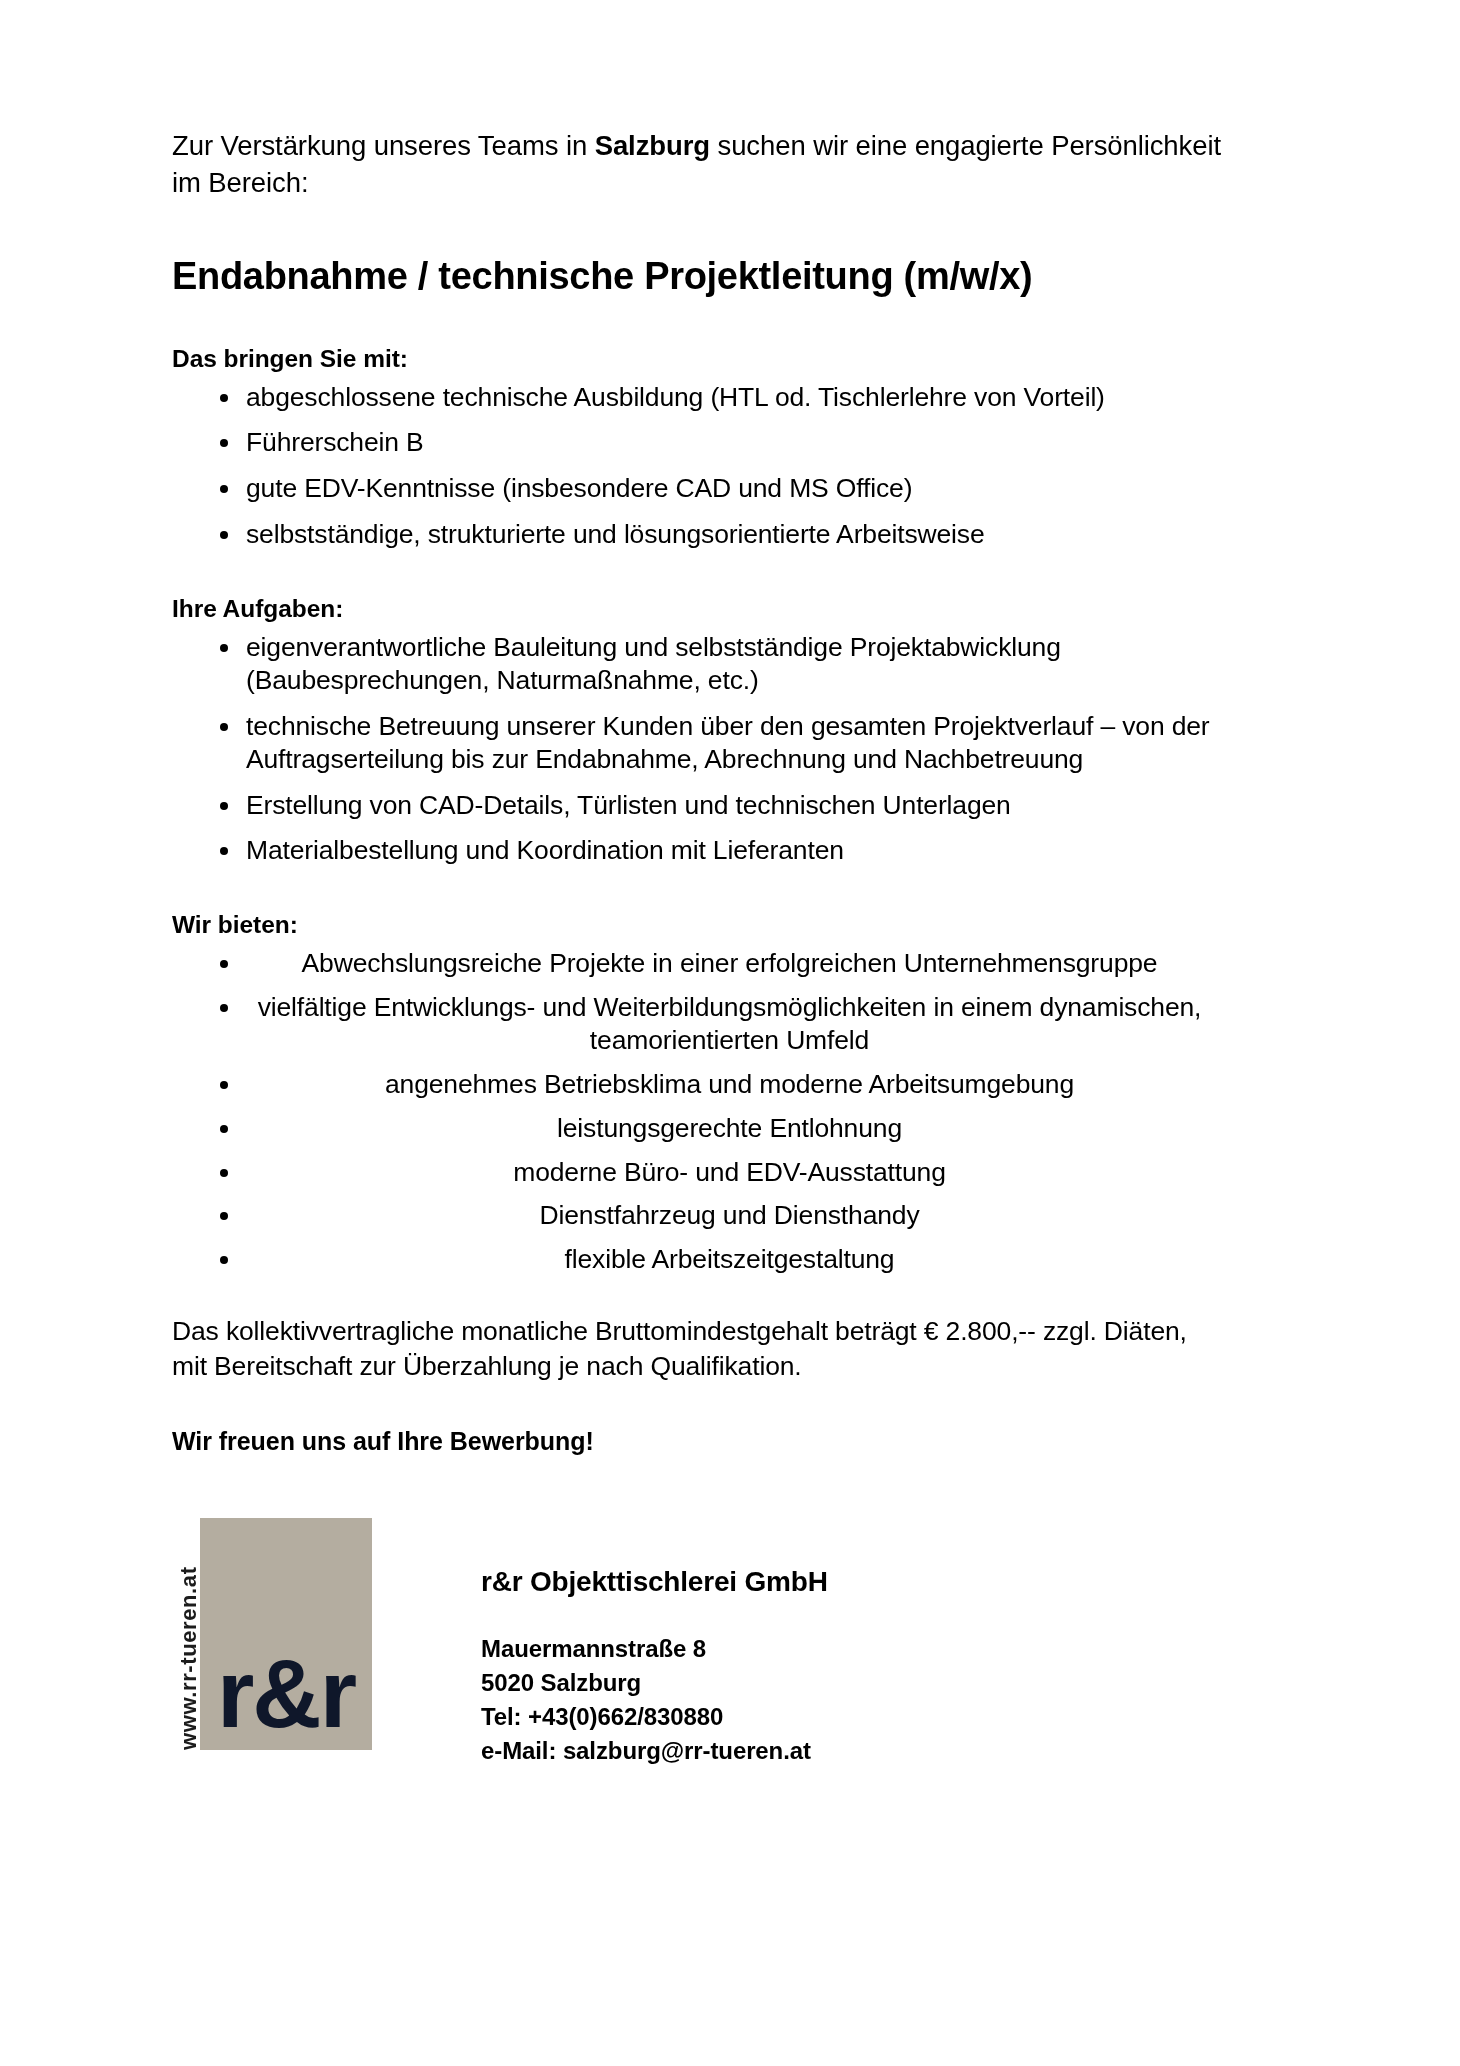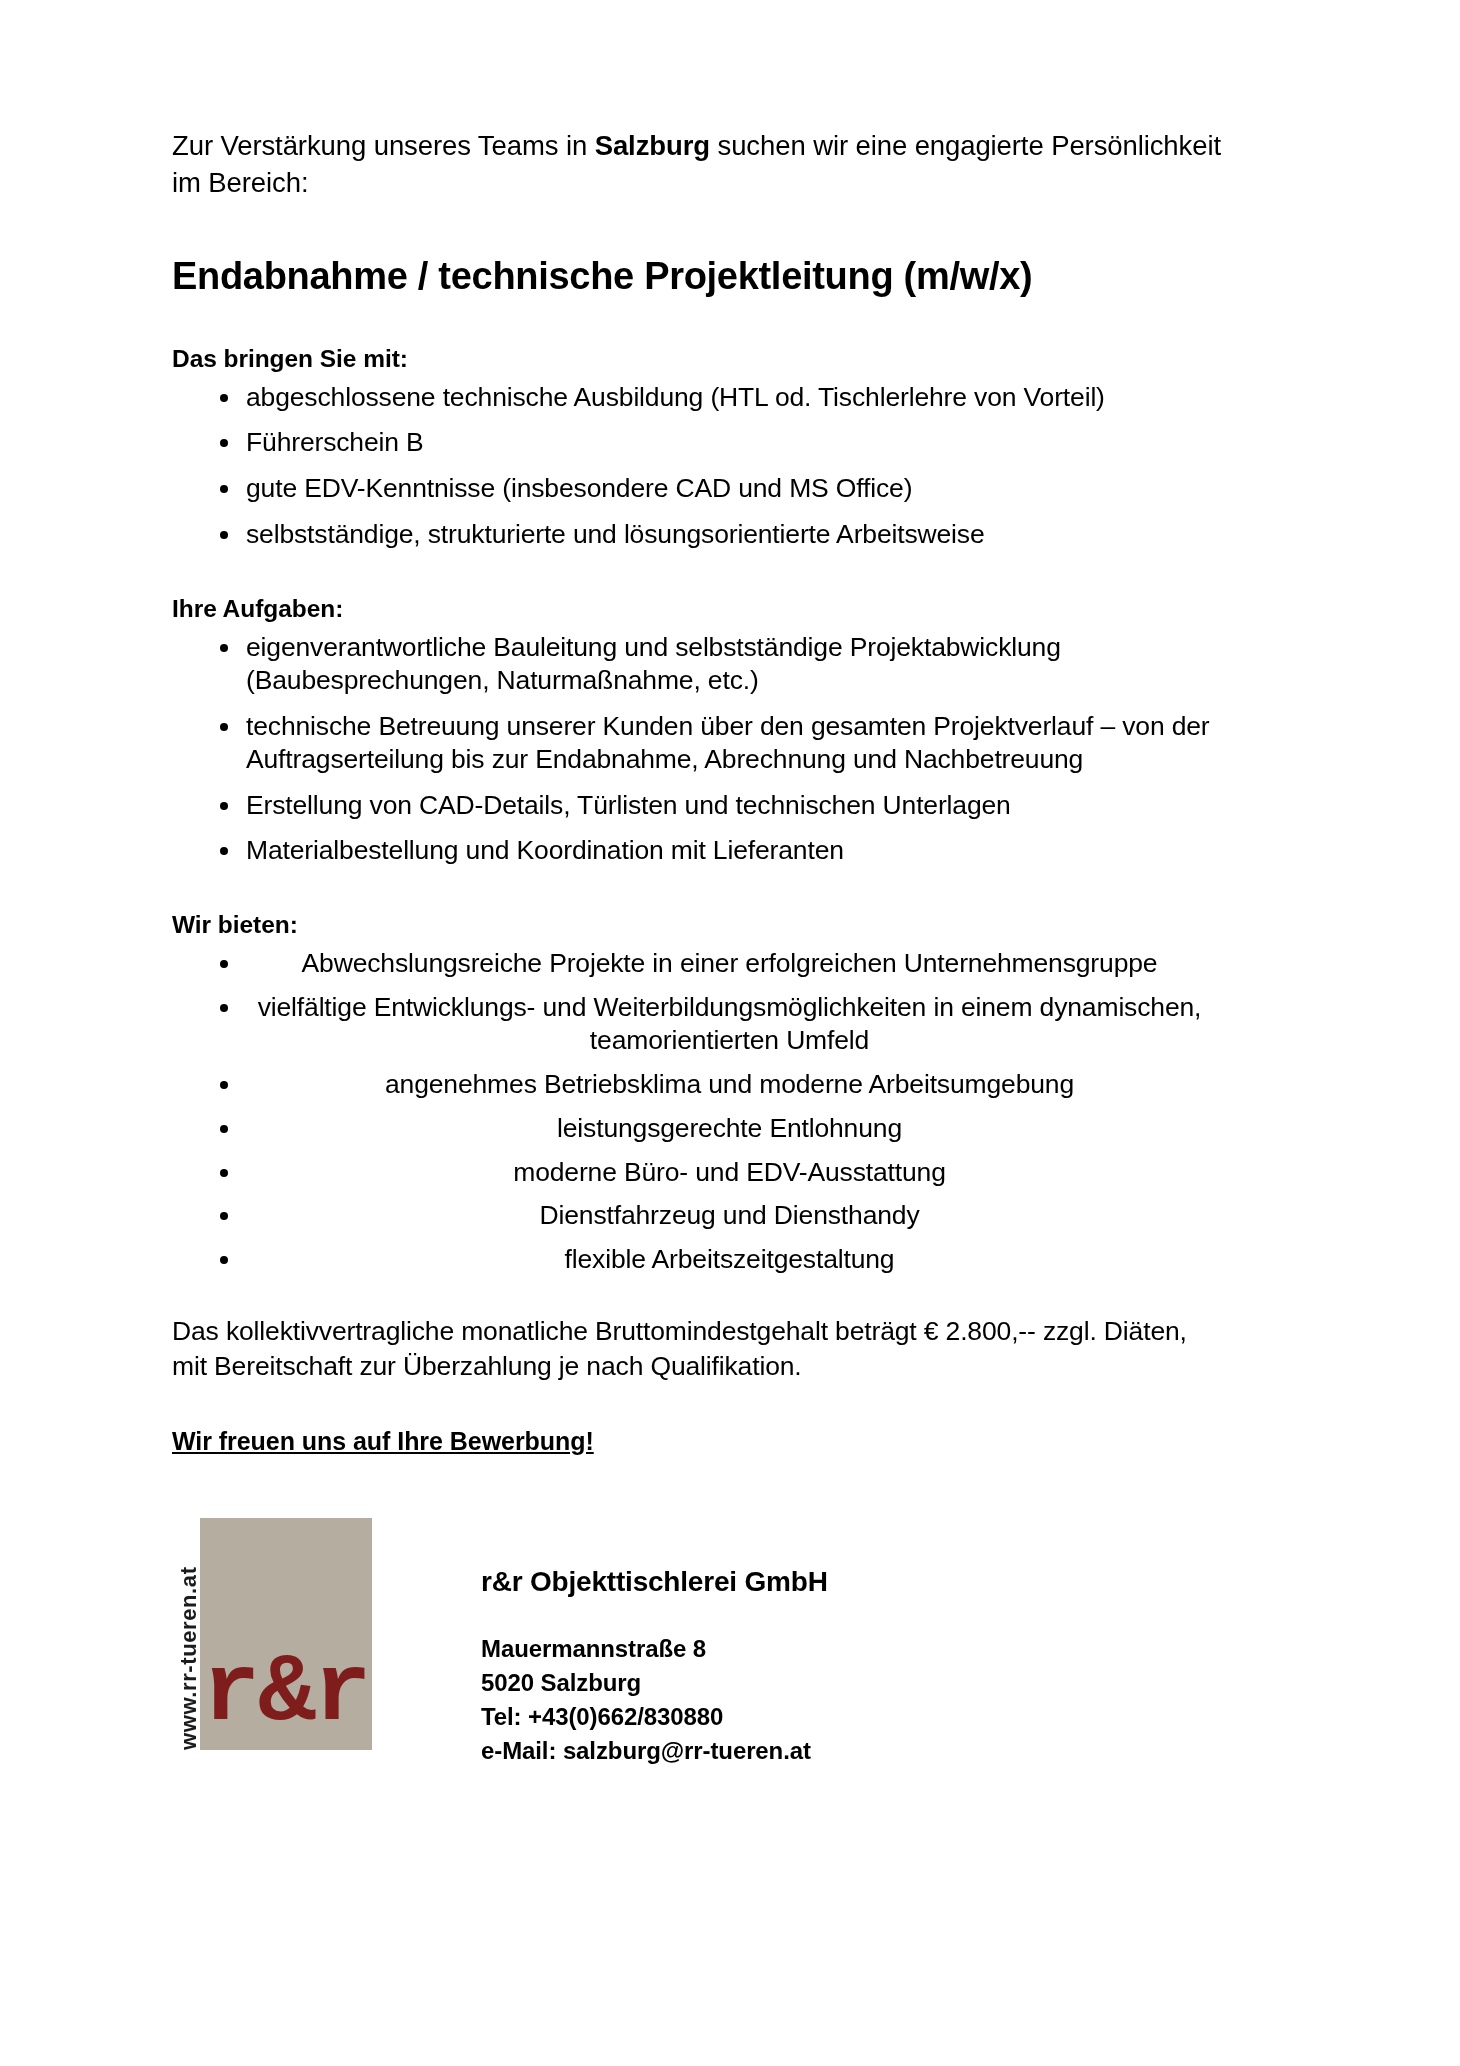--- a/index.html
+++ b/index.html
@@ -77,21 +77,20 @@
     line-height: 1.3;
     letter-spacing: -0.15px;
     margin: 38px 0 0 0;
   }
 
   .closing {
     font-size: 25px;
     font-weight: bold;
     letter-spacing: -0.05px;
     margin: 44px 0 0 0;
-    text-decoration: underline;
   }
 
   
   .footer {
     display: flex;
     align-items: flex-start;
     margin-top: 62px;
   }
   .logo-wrap {
     display: flex;
@@ -116,25 +115,25 @@
     height: 232px;
     background: #b4ada0;
     position: relative;
   }
   .logo-mark {
     position: absolute;
     left: 0;
     right: 0;
     bottom: 8px;
     text-align: center;
-    font-family: Liberation Mono, monospace;
+    font-family: Liberation Sans, sans-serif;
     font-weight: bold;
     font-size: 96px;
     line-height: 1;
-    color: #7f1d1d;
+    color: #0f172a;
     letter-spacing: -2px;
   }
   .contact {
     padding-left: 109px;
     padding-top: 48px;
   }
   .company-name {
     font-size: 28px;
     font-weight: bold;
     letter-spacing: -0.2px;

